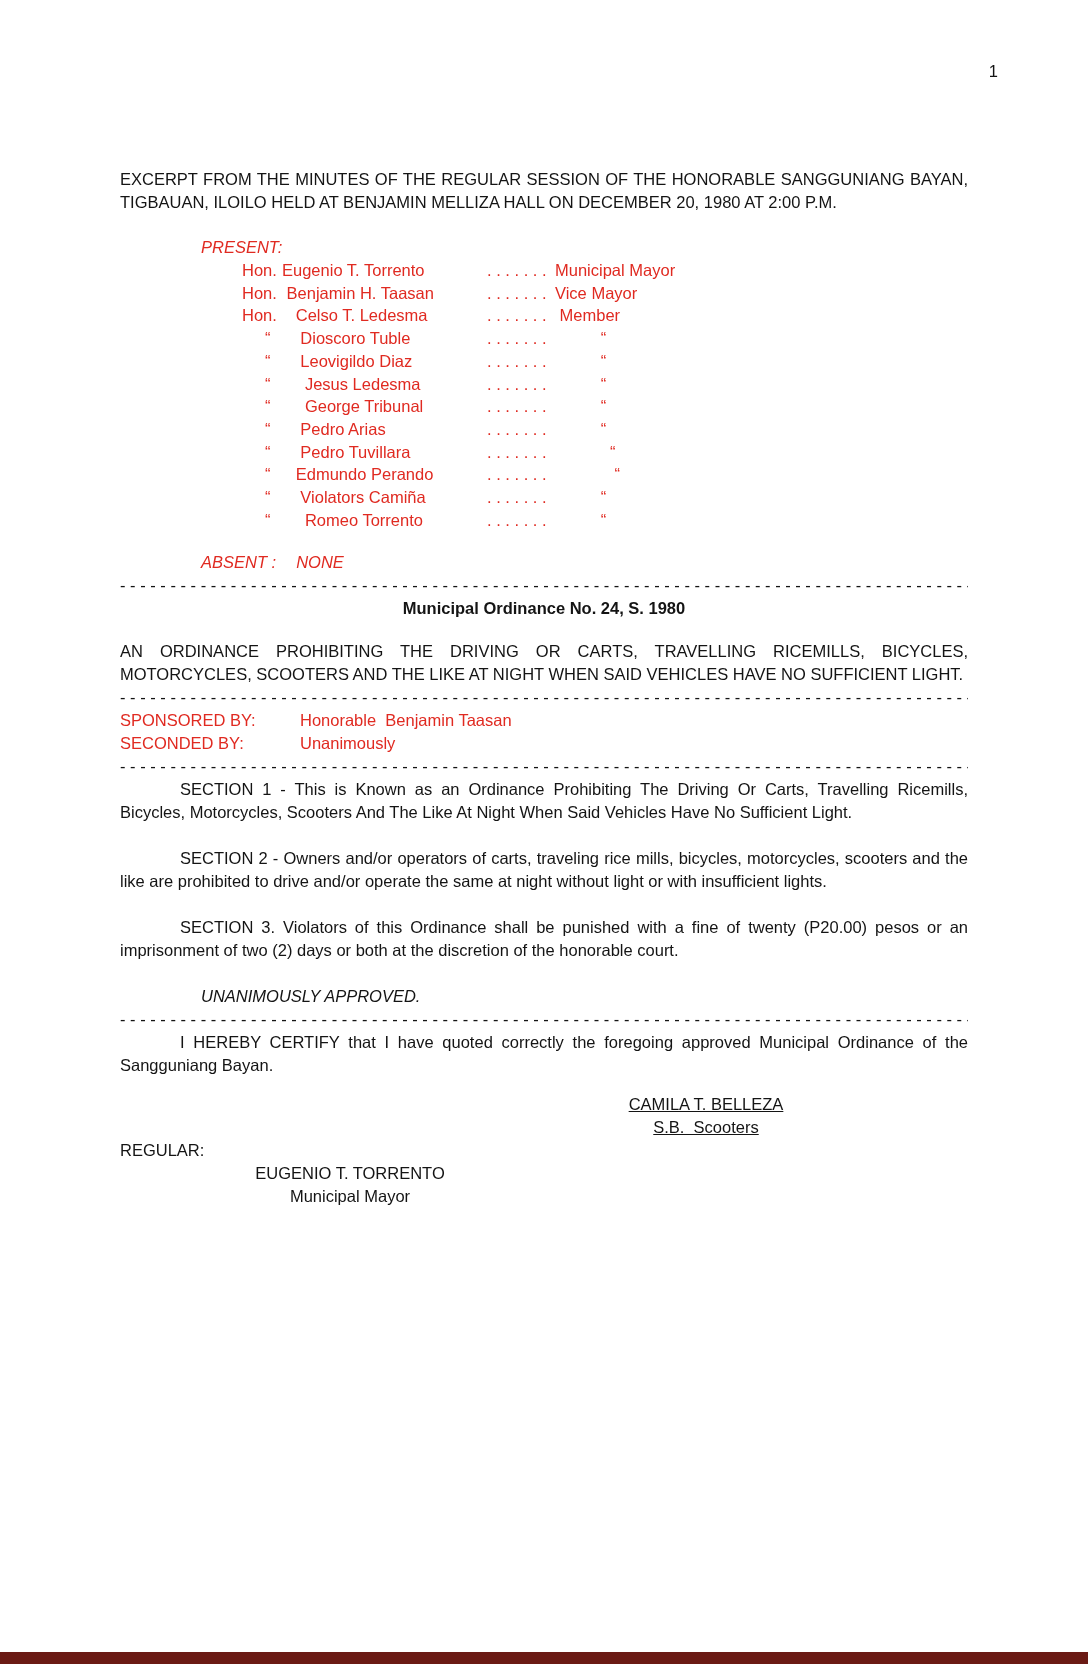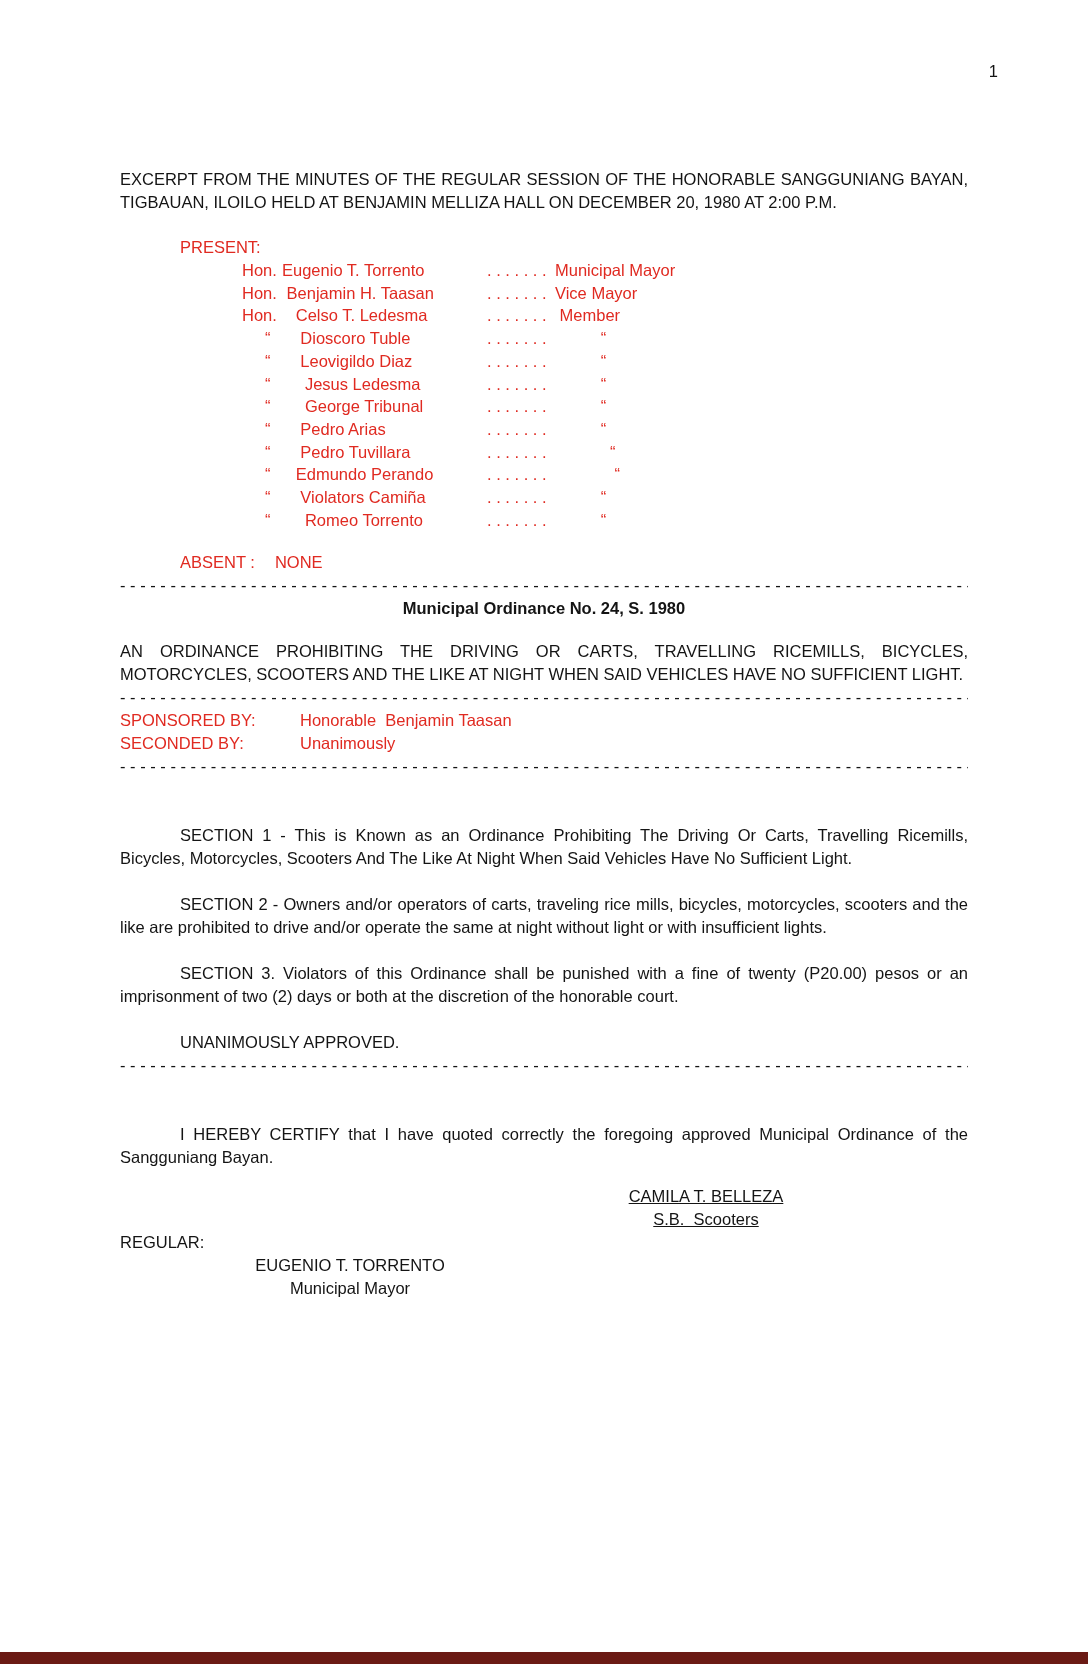--- a/index.html
+++ b/index.html
@@ -3,28 +3,28 @@
 <meta charset="utf-8">
 <style>
   html,body{margin:0;padding:0;}
   body{
     width:1088px;height:1664px;background:#ffffff;position:relative;
     font-family:"Liberation Sans",sans-serif;color:#141414;overflow:hidden;
   }
   .doc{position:absolute;left:120px;top:146px;width:848px;font-size:16.5px;line-height:23px;}
   p{margin:0;}
   .center{text-align:center;}
-  .justify{text-align:justify;margin-top:46px;}
+  .justify{text-align:justify;}
   .indent{text-indent:60px;}
   .red{color:#e02a21;}
   .bold{font-weight:bold;}
   .pre{white-space:pre;}
   .mt{margin-top:22px;}
   .mt2{margin-top:23px;}
-  .lm{margin-left:60px;}
+  .lm{margin-left:81px;font-style:italic;}
   .dashes{white-space:nowrap;overflow:hidden;width:100%;}
   .rows{margin-left:122px;line-height:22.7px;}
   .row{display:grid;grid-template-columns:40px 205px 68px auto;}
   .row span{white-space:pre;}
   .kv{display:flex;}
   .kv .k{width:180px;flex:none;}
   .kv .v{white-space:pre;}
   .pagenum{position:absolute;top:62px;right:90px;font-size:16.5px;}
   .sig{margin-top:16px;margin-left:446px;width:280px;text-align:center;text-decoration:underline;}
   .mayor{margin-left:135px;width:190px;text-align:center;}

